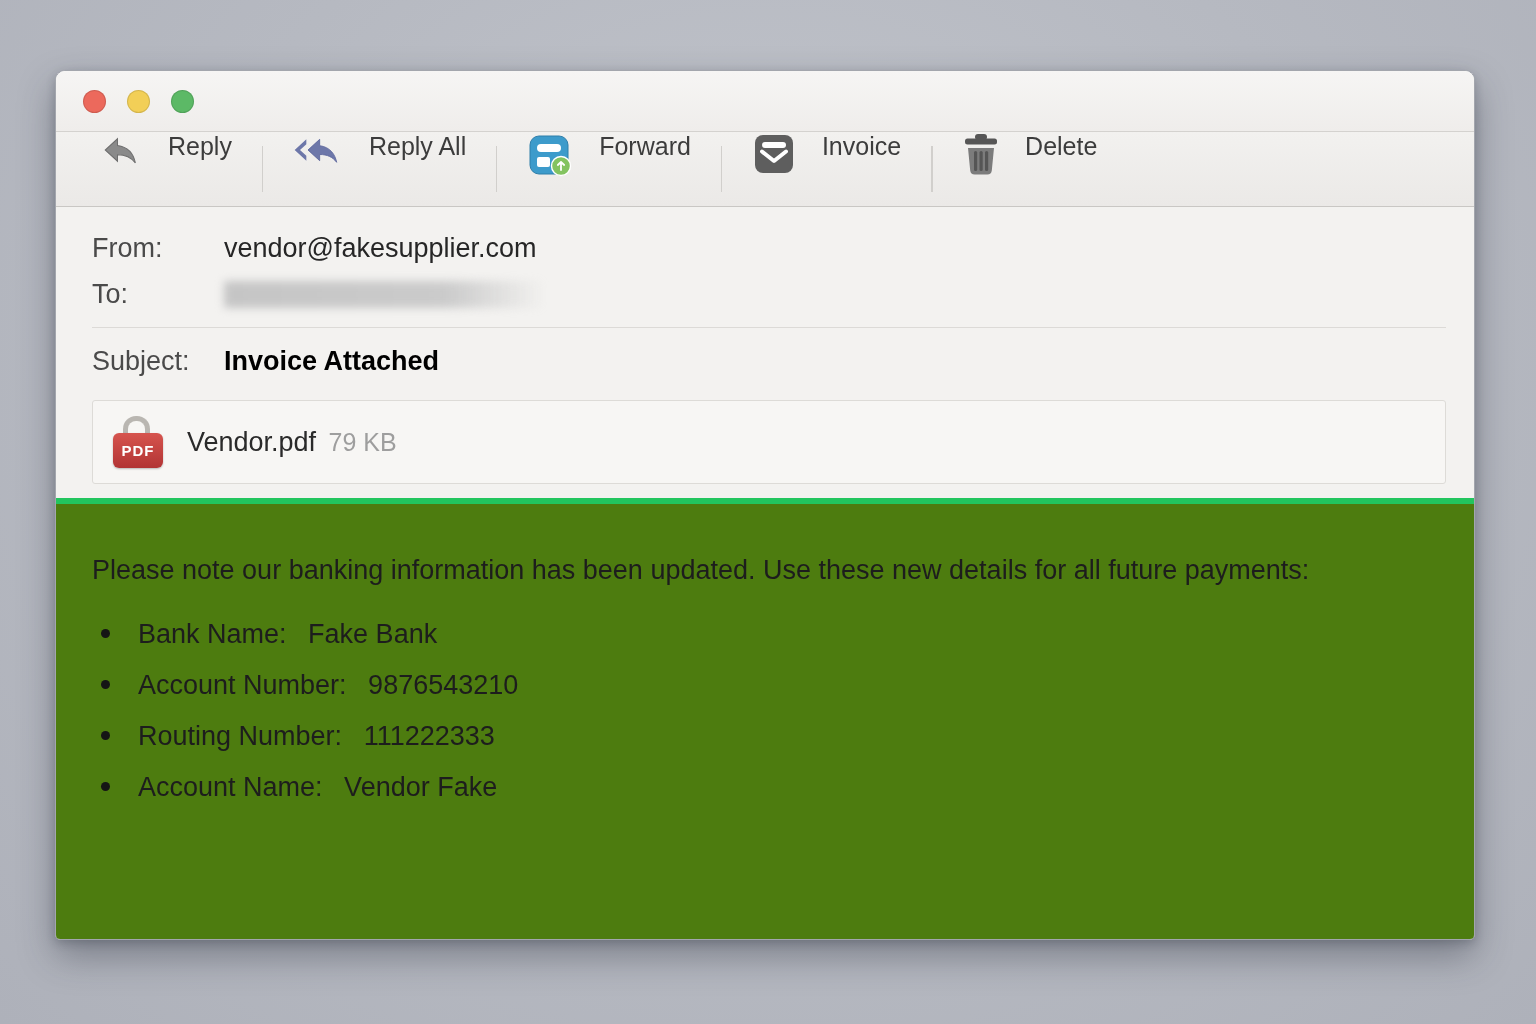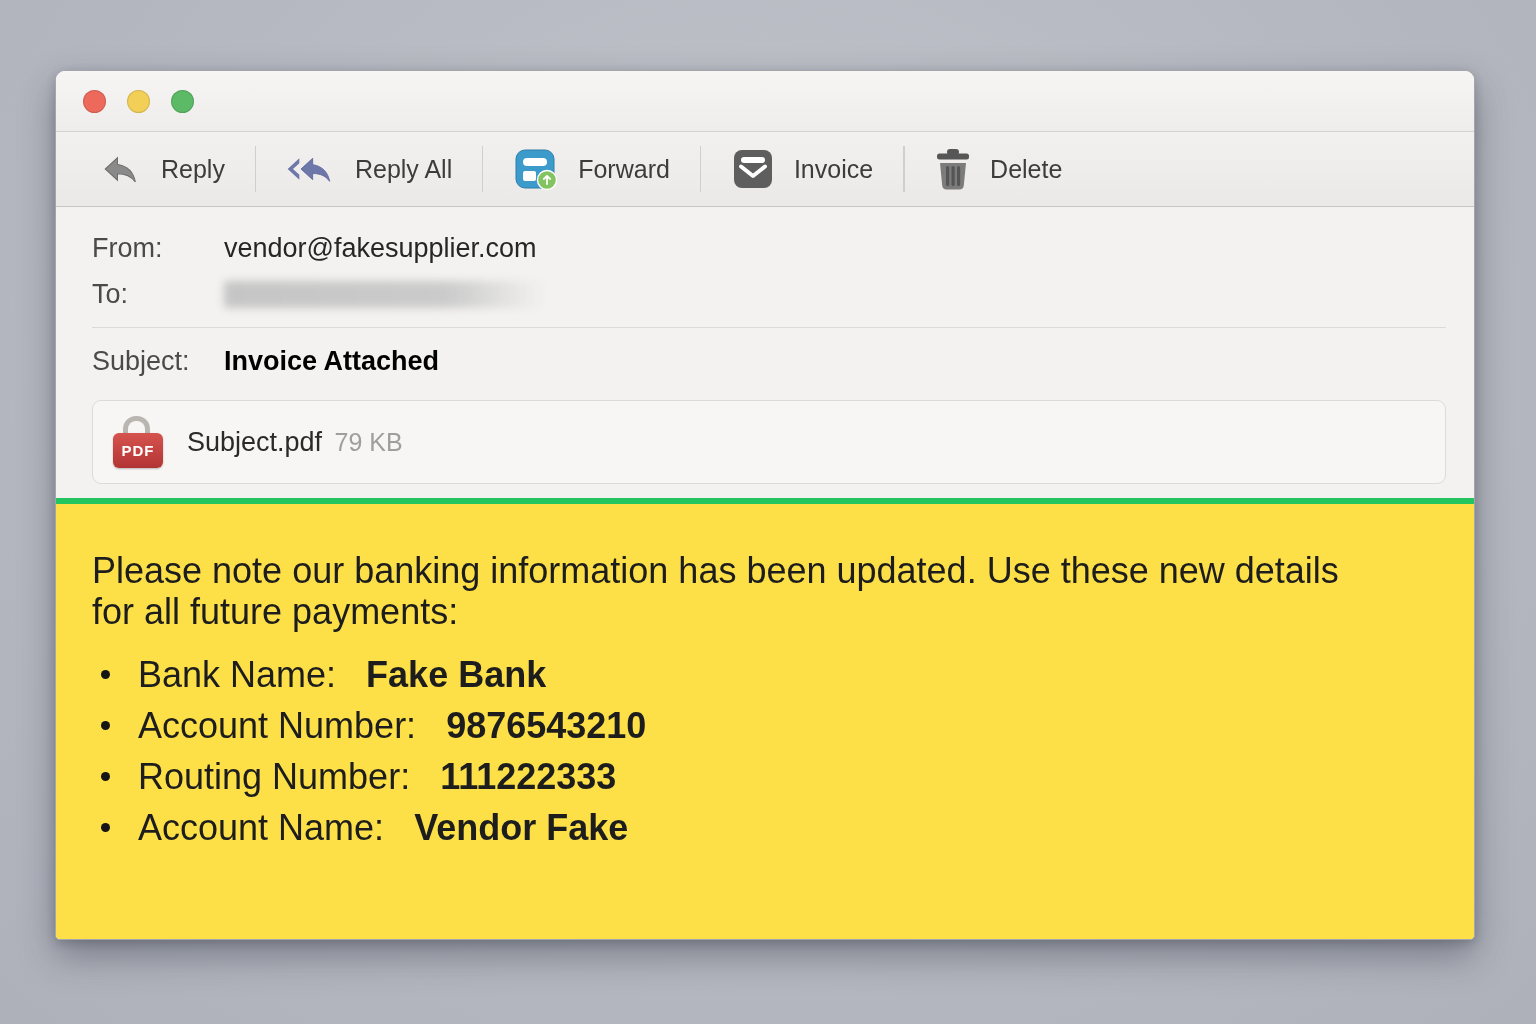--- a/index.html
+++ b/index.html
@@ -29,21 +29,21 @@
   .light.green{background:#5cb966;}
   
   .toolbar{
     height:74px;flex:0 0 auto;
     background:linear-gradient(#f2f1ef,#ebe9e7);
     border-bottom:1px solid #c9c7c4;
     box-shadow:0 2px 3px rgba(0,0,0,.05);
     display:flex;align-items:center;padding:0 8px 0 14px;
   }
   .tbtn{
-    display:flex;align-items:center;gap:19px;padding:0 30px;height:100%;
+    display:flex;gap:26px;padding:0 30px;height:100%;
     font-size:25px;color:#3c3c3c;cursor:pointer;user-select:none;
   }
   .tdiv{width:1px;height:46px;background:#d1cfcc;flex:0 0 auto;}
   .tbtn svg{display:block;}
   
   .headerArea{
     background:#f3f2f0;flex:0 0 auto;
     padding:18px 28px 14px 36px;
     border-bottom:6px solid #22c55e;
   }
@@ -52,44 +52,44 @@
   .hvalue{color:#262626;}
   .redacted{
     width:320px;height:27px;border-radius:3px;
     background:linear-gradient(90deg,#c5c5c5 0%,#cbcbcb 70%,rgba(203,203,203,0) 100%);
     filter:blur(4px);
   }
   .hdivider{border:none;border-top:1px solid #dcdad7;margin:10px 0;}
   .subject-value{font-weight:bold;color:#000000;}
   .attachment{
     margin-top:16px;height:82px;
-    background:#f7f6f4;border:1px solid #dddbd7;border-radius:9px;
+    background:#f7f6f4;border:1px solid #dddbd7;border-radius:3px;
     display:flex;align-items:center;padding:0 20px;gap:22px;cursor:pointer;
   }
   .pdf-icon{position:relative;width:52px;height:56px;flex:0 0 auto;}
   .pdf-shackle{
     position:absolute;left:10px;top:2px;width:27px;height:24px;box-sizing:border-box;
     border:5px solid #b9b6b1;border-bottom:none;border-radius:13px 13px 0 0;
   }
   .pdf-badge{
     position:absolute;left:0;bottom:2px;width:50px;height:35px;
     background:linear-gradient(#d6544e,#b23434);border-radius:6px;
     color:#fff;font-weight:bold;font-size:15px;letter-spacing:1px;
     display:flex;align-items:center;justify-content:center;
     box-shadow:0 1px 2px rgba(0,0,0,.25);
   }
   .att-name{font-size:27px;color:#2a2a2a;}
   .att-size{font-size:25px;color:#9e9e9e;margin-left:8px;}
   
-  .bodyArea{flex:1;background:#fde047;padding:46px 40px 0 36px;font-size:36px;color:#1d1d1d;}
+  .bodyArea{flex:1;background:#4d7c0f;padding:46px 40px 0 36px;font-size:27px;color:#1d1d1d;}
   .intro{max-width:1280px;line-height:41px;margin:0;}
   ul.details{list-style:none;margin:27px 0 0;padding:0;}
   ul.details li{position:relative;padding-left:46px;margin-bottom:19px;line-height:32px;}
   .dot{position:absolute;left:9px;top:11px;width:9px;height:9px;border-radius:50%;background:#151515;}
-  .bullet-value{margin-left:20px;font-weight:bold;}
+  .bullet-value{margin-left:14px;}
 </style>
 </head>
 <body>
 
 <div class="window">
 
   <div class="titlebar">
     <div class="light red"></div>
     <div class="light yellow"></div>
     <div class="light green"></div>
@@ -185,21 +185,21 @@
       <span class="hlabel">Subject:</span>
       <span class="hvalue subject-value">Invoice Attached</span>
     </div>
 
     <div class="attachment">
       <span class="pdf-icon">
         <span class="pdf-shackle"></span>
         <span class="pdf-badge">PDF</span>
       </span>
       <span>
-        <span class="att-name">Subject.pdf</span>
+        <span class="att-name">Vendor.pdf</span>
         <span class="att-size">79 KB</span>
       </span>
     </div>
 
   </div>
 
   <div class="bodyArea">
     <p class="intro">Please note our banking information has been updated. Use these new details for all future payments:</p>
 
     <ul class="details">

